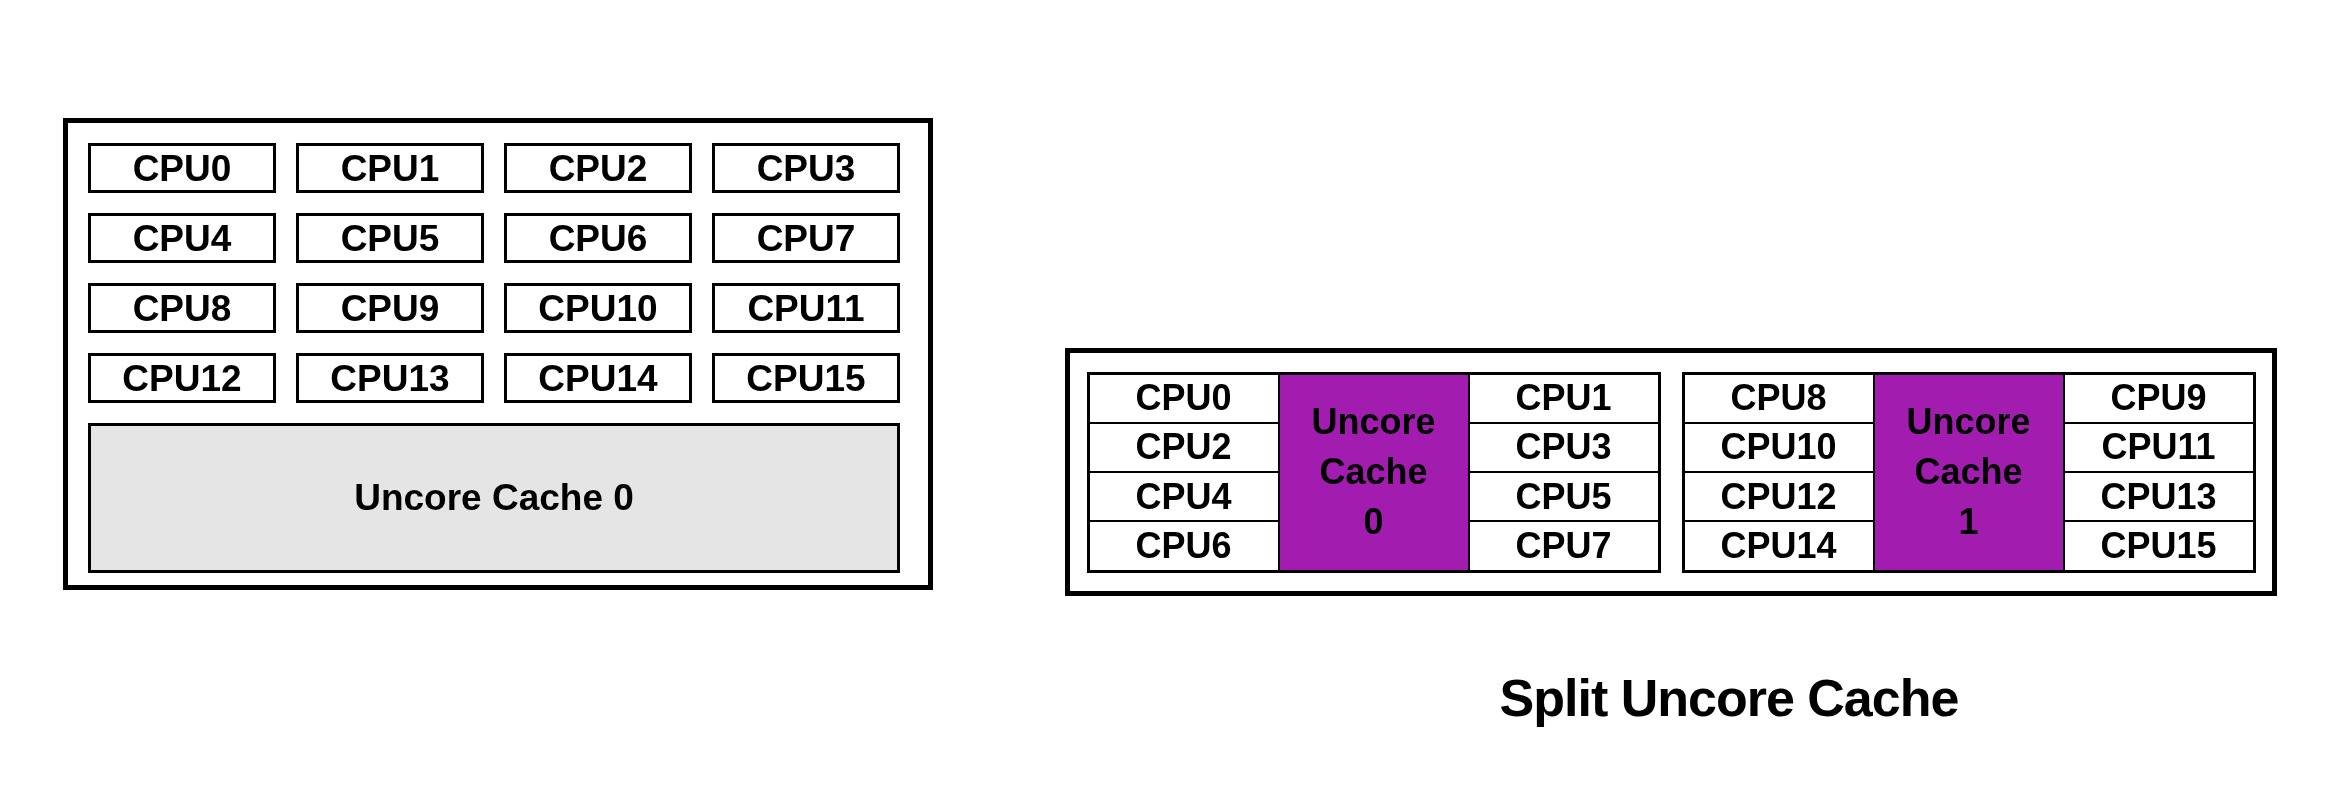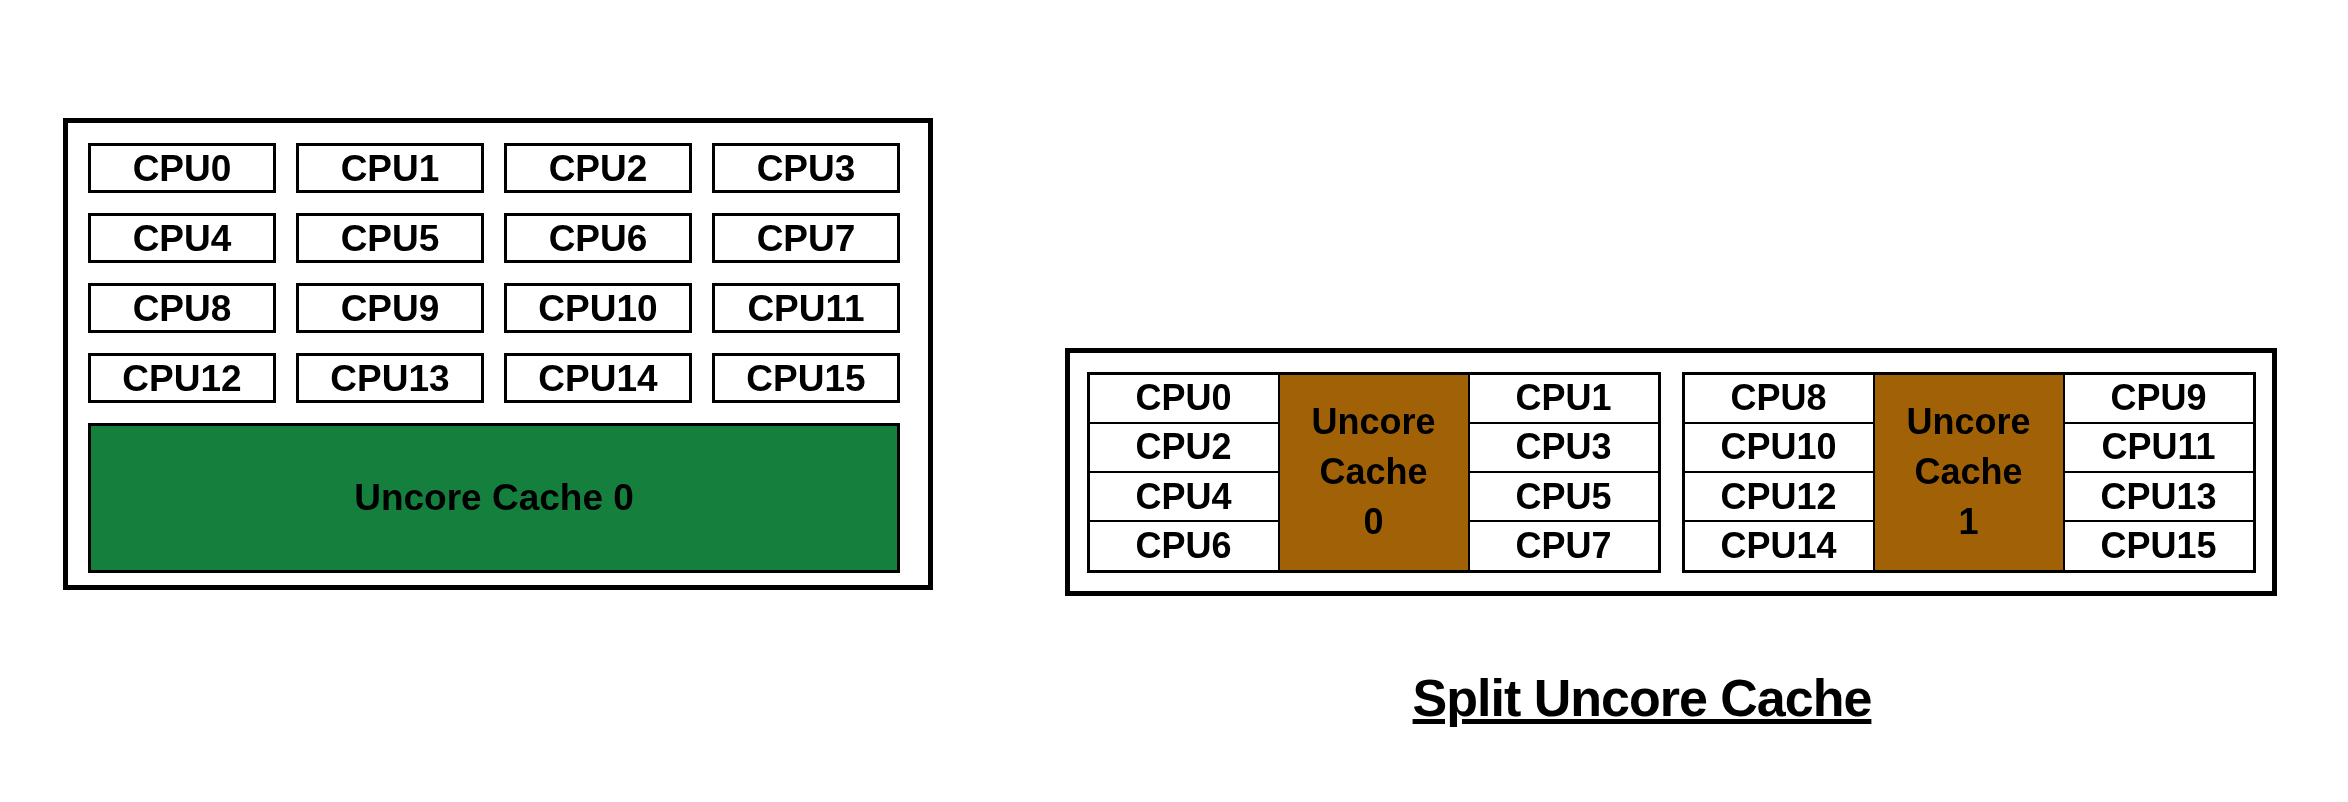--- a/index.html
+++ b/index.html
@@ -40,21 +40,21 @@
     display: flex;
     align-items: center;
     justify-content: center;
     font-size: 37px;
     line-height: 1;
   }
   .mono-cache {
     margin-top: 20px;
     width: 812px;
     height: 150px;
-    background: #15803d;
+    background: #e5e5e5;
     border: 3px solid #000;
     box-sizing: border-box;
     display: flex;
     align-items: center;
     justify-content: center;
     font-size: 37px;
   }
 
   
   .split {
@@ -90,41 +90,41 @@
   .col1r1 { grid-column: 1; grid-row: 1; }
   .col1r2 { grid-column: 1; grid-row: 2; }
   .col1r3 { grid-column: 1; grid-row: 3; }
   .col1r4 { grid-column: 1; grid-row: 4; }
   .col3r1 { grid-column: 3; grid-row: 1; }
   .col3r2 { grid-column: 3; grid-row: 2; }
   .col3r3 { grid-column: 3; grid-row: 3; }
   .col3r4 { grid-column: 3; grid-row: 4; }
   .split-cache {
     grid-column: 2; grid-row: 1 / span 4;
-    background: #a16207;
+    background: #a21caf;
     display: flex;
     flex-direction: column;
     align-items: center;
     justify-content: center;
     font-size: 36px;
     line-height: 50px;
     text-align: center;
   }
 
   
   .caption {
     position: absolute;
     top: 638px;
     font-size: 52px;
     letter-spacing: -1px;
     text-align: center;
     white-space: nowrap;
   }
   .caption-mono  { left: 85px;  width: 870px; }
-  .caption-split { left: 1036px; width: 1212px; text-decoration: underline; }
+  .caption-split { left: 1123px; width: 1212px; }
 </style>
 </head>
 <body>
 
 <div class="canvas">
 
   <section class="mono">
     <div class="mono-grid">
       <div class="cpu-box">CPU0</div>
       <div class="cpu-box">CPU1</div>

